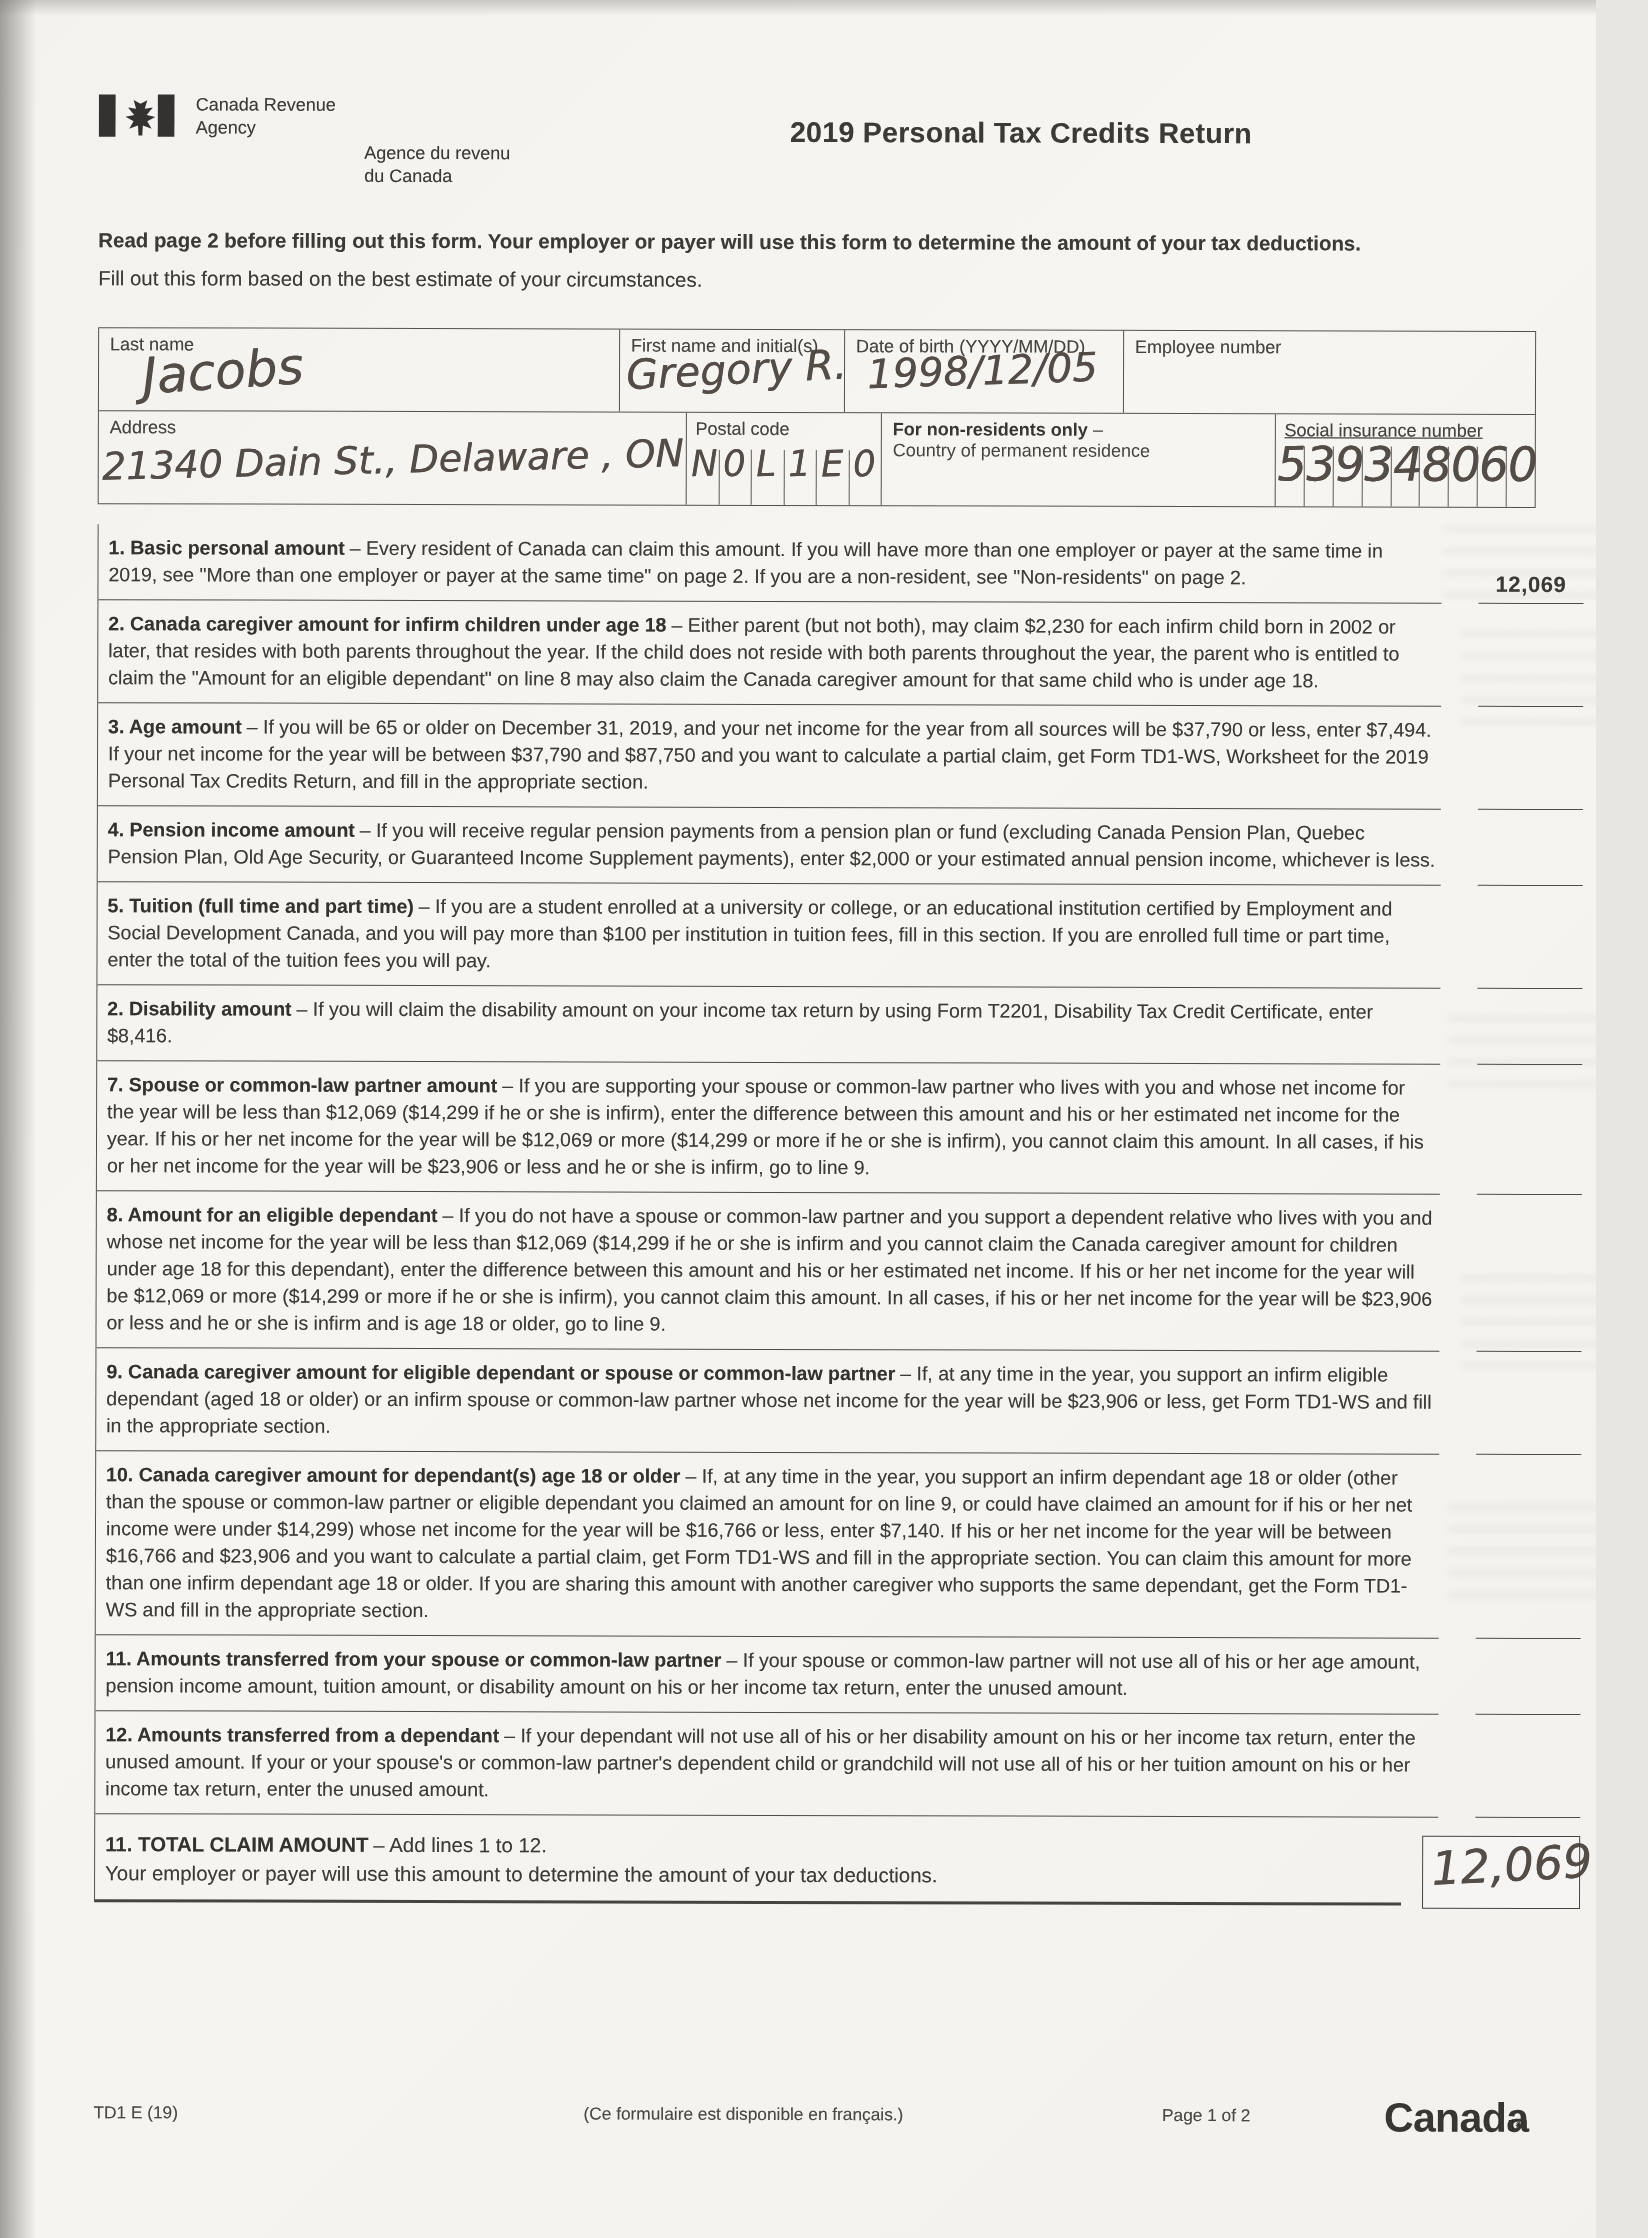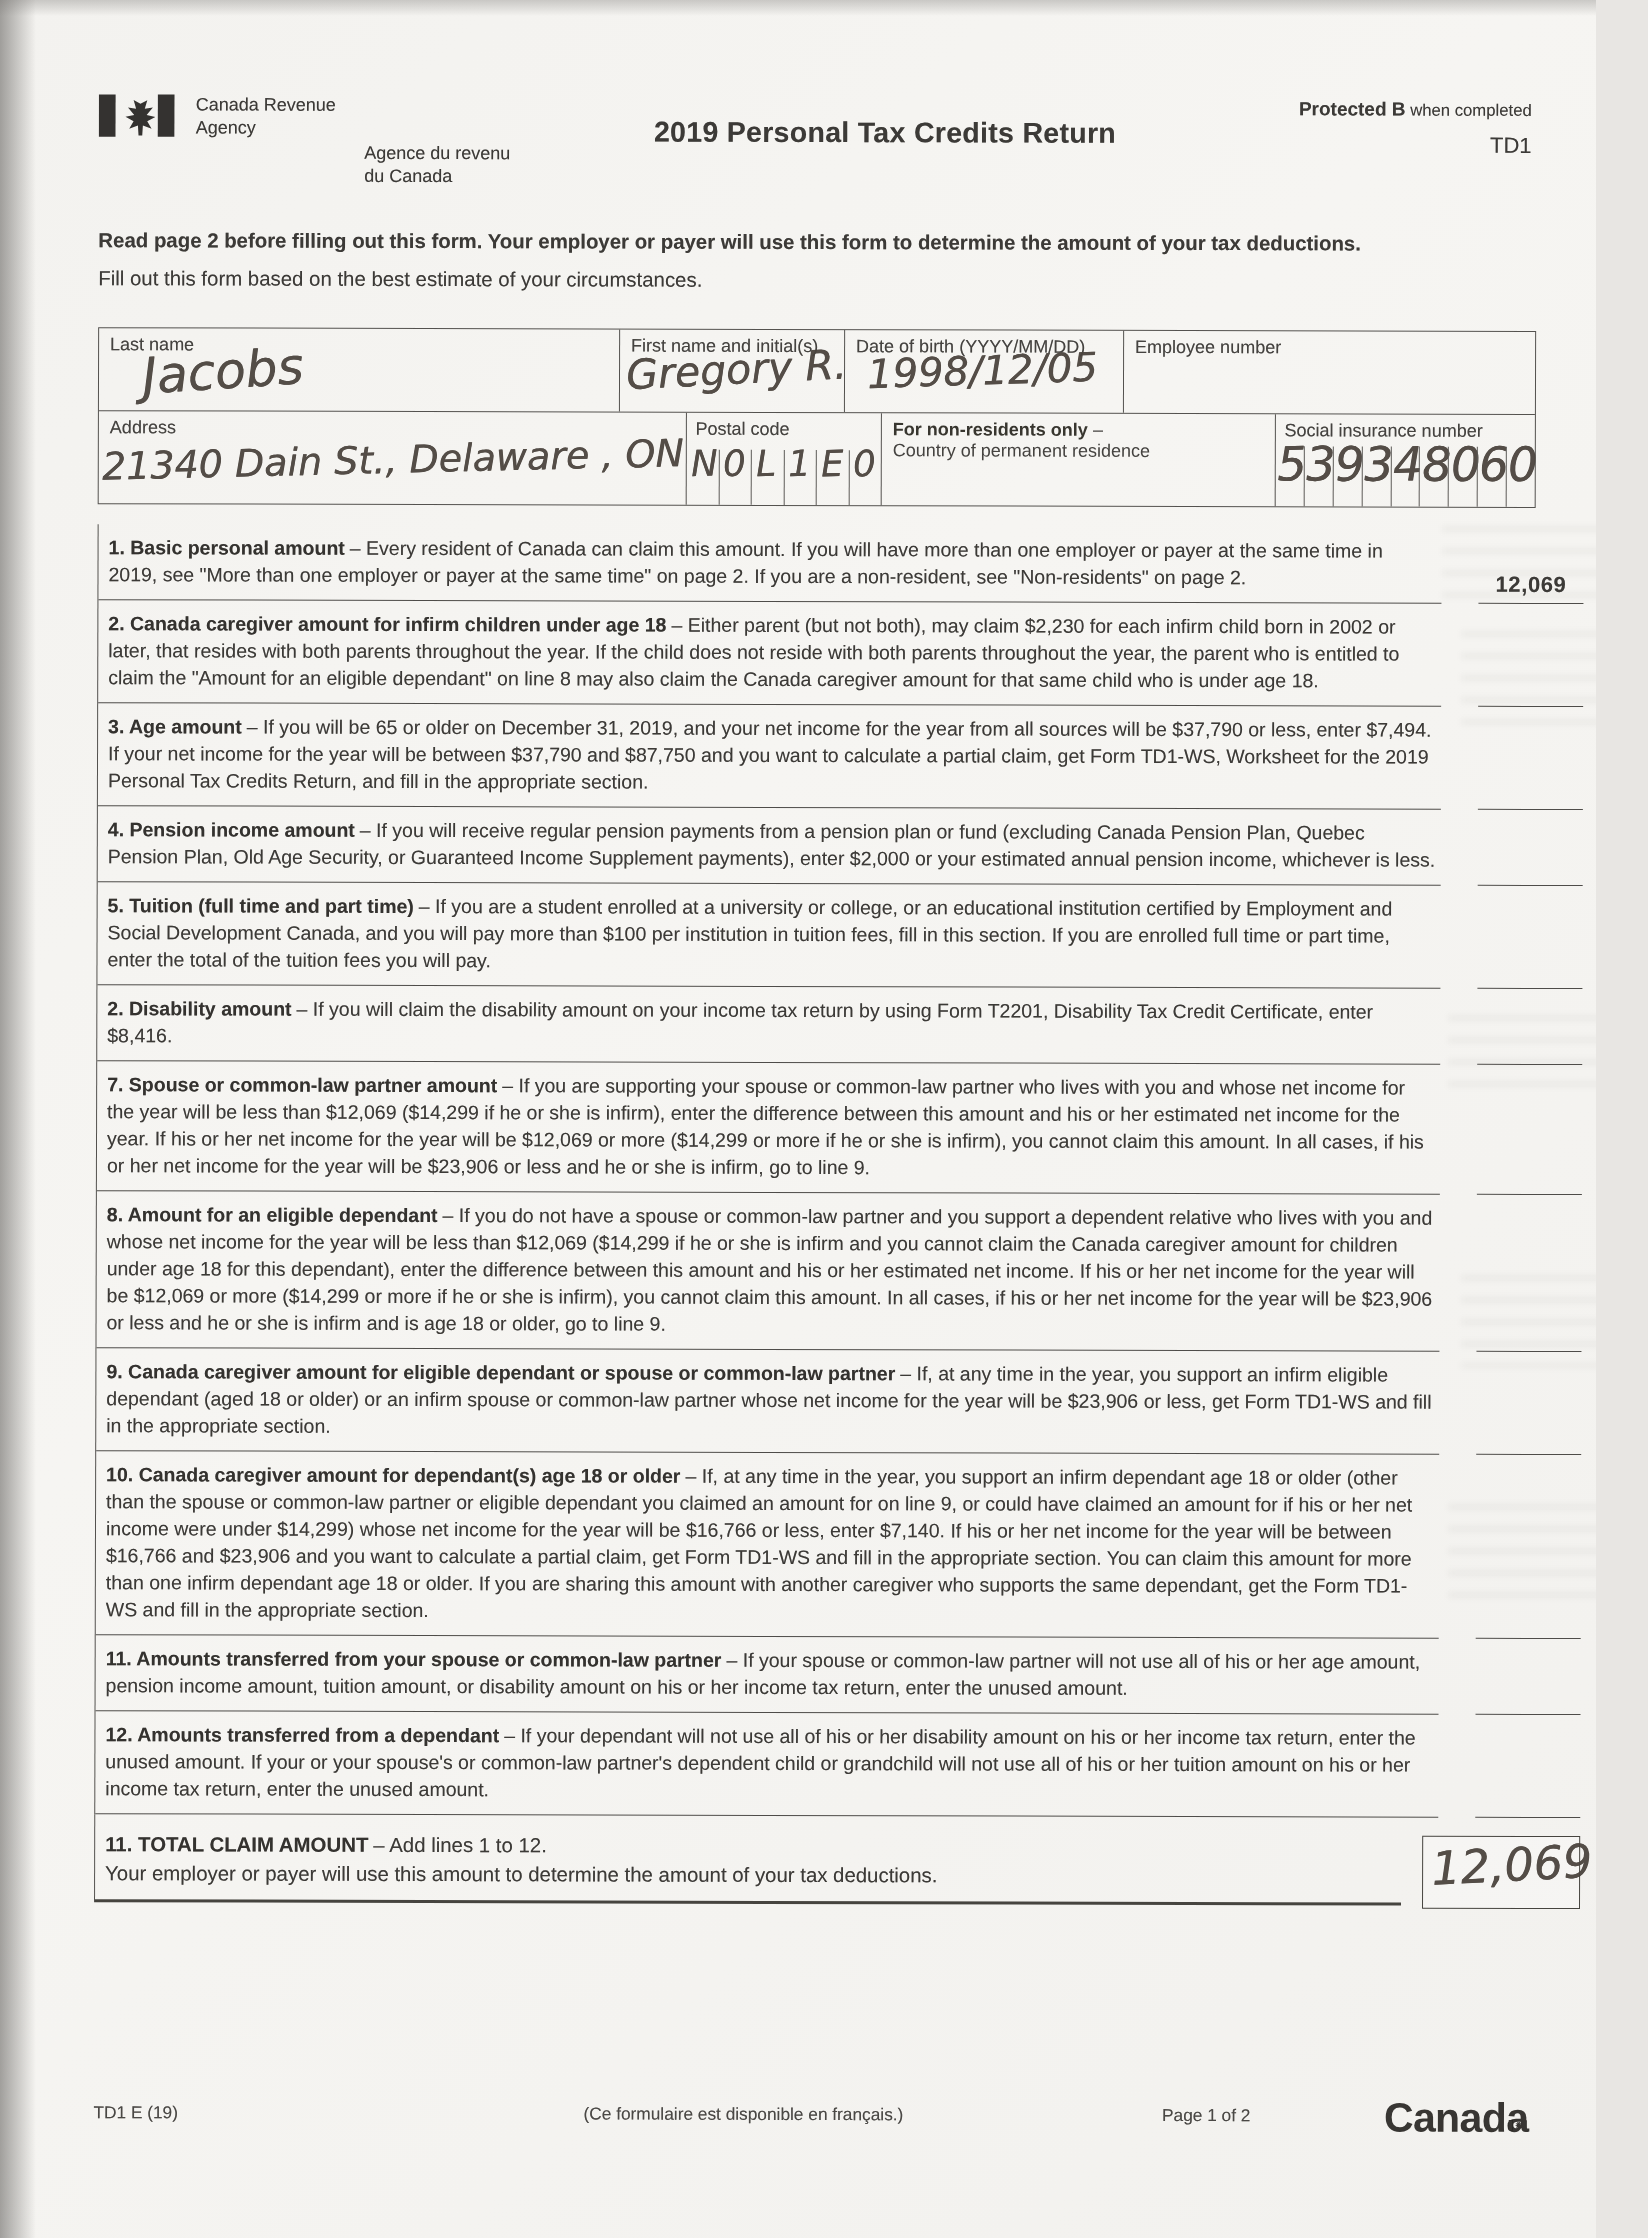--- a/index.html
+++ b/index.html
@@ -43,21 +43,21 @@
   .idlabel b{font-weight:700;color:#38362f;text-align:right;}
   .row1{height:82px;}
   .row2{height:92px;}
   .c-last{width:520px;}
   .c-first{width:225px;}
   .c-dob{width:279px;}
   .c-emp{flex:1;}
   .c-addr{width:587px;}
   .c-postal{width:195px;padding:6.2px 0 0 8.7px;}
   .c-nonres{width:394px;}
-  .c-sin{flex:1;padding:6.2px 0 0 8.7px;}
+  .c-sin{flex:1;padding:6.2px 0 0 8.7px;text-decoration:underline;}
 
   .hw{font-family:"DejaVu Sans",sans-serif;font-style:italic;color:#4a433d;opacity:.94;
       white-space:nowrap;text-shadow:0.4px 0 0 currentColor;}
   .hw-last{position:absolute;left:43px;top:13.6px;font-size:50px;transform:rotate(-4deg);}
   .hw-first{position:absolute;left:6.2px;top:16px;font-size:41px;transform:rotate(-3deg);}
   .hw-dob{position:absolute;left:22px;top:17.3px;font-size:40px;transform:rotate(-2deg);}
   .hw-addr{position:absolute;left:2.5px;top:26px;font-size:38px;transform:rotate(-1.5deg);z-index:3;}
   .comb{position:absolute;left:0;right:0;top:37px;bottom:0;display:flex;}
   .comb-cell{flex:1;border-left:1.2px solid #5d5b58;position:relative;}
   .comb-cell:first-child{border-left:none;}
@@ -113,26 +113,20 @@
           </svg>
         </span>
         <div class="agency-names inked">
           <div style="white-space:pre-line;">Canada Revenue
 Agency</div>
           <div style="white-space:pre-line;margin-top:48px;">Agence du revenu
 du Canada</div>
         </div>
       </div>
       <div class="hdr-title inked">2019 Personal Tax Credits Return</div>
-      <div class="hdr-right">
-        <div>
-          <span class="prot-b inked">Protected B</span><span class="prot-rest inked"> when completed</span>
-        </div>
-        <div class="td1 inked">TD1</div>
-      </div>
     </div>
 
     <div class="intro">
       <div class="l1 inked">Read page 2 before filling out this form. Your employer or payer will use this form to determine the amount of your tax deductions.</div>
       <div class="l2 inked">Fill out this form based on the best estimate of your circumstances.</div>
     </div>
 
     <div class="idtable">
       <div class="idrow row1">
         <div class="idcell c-last">

